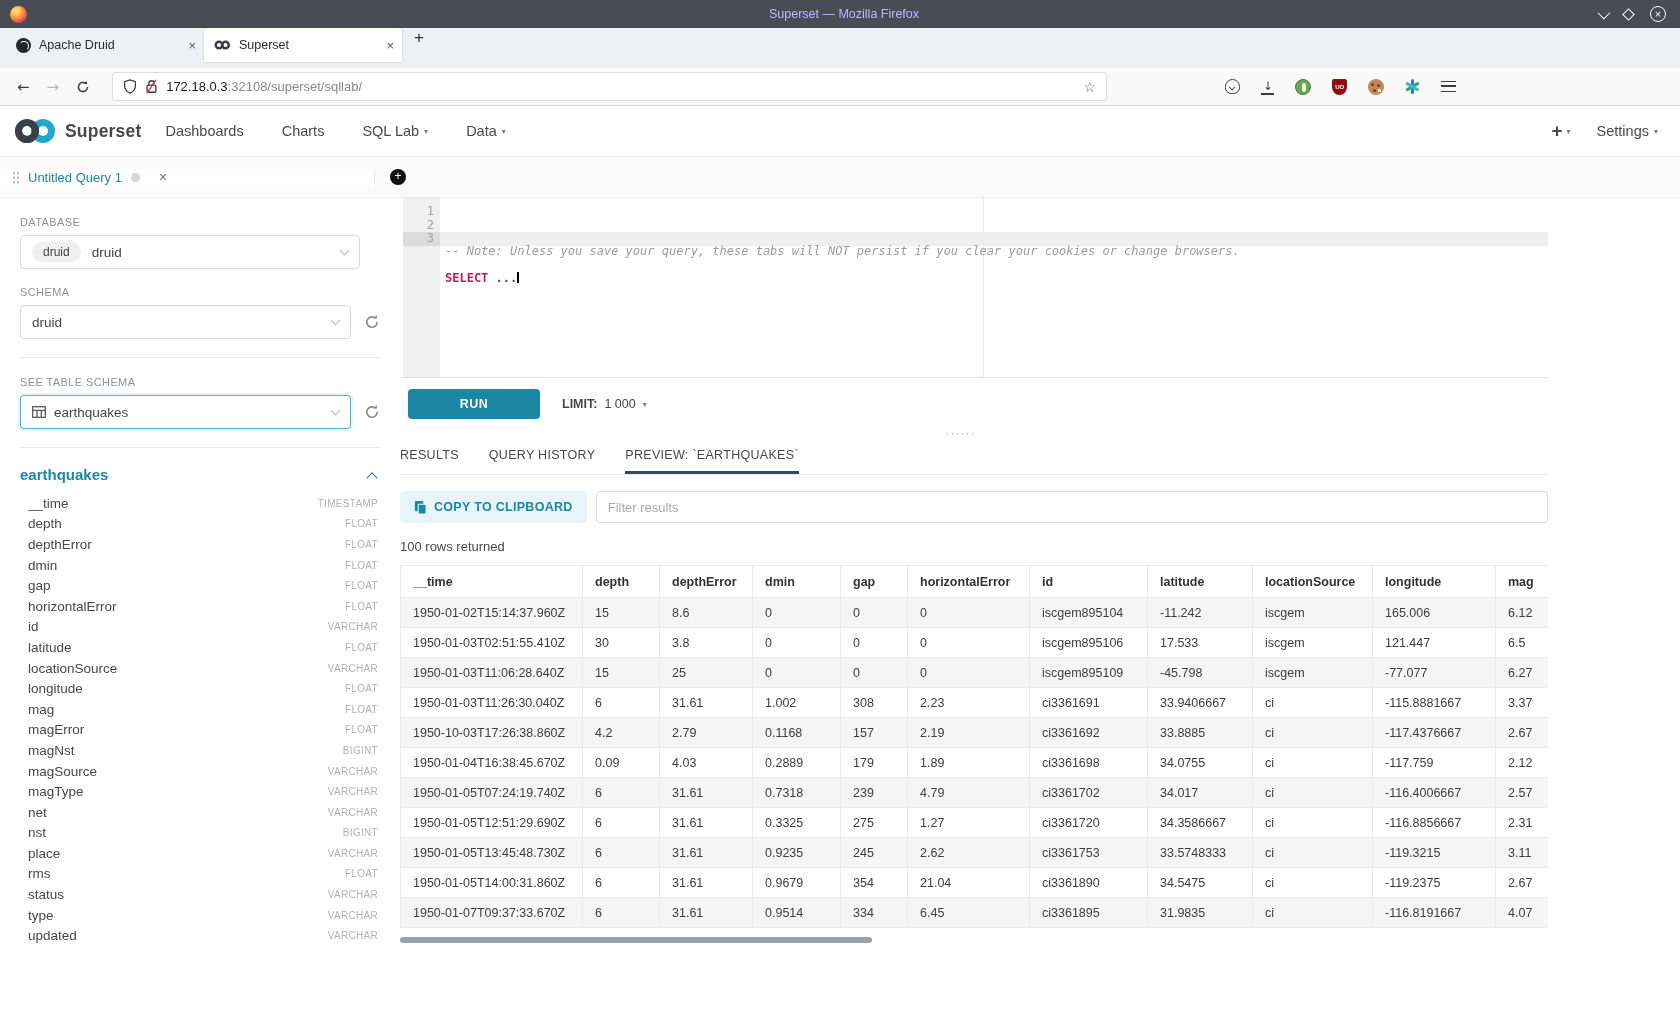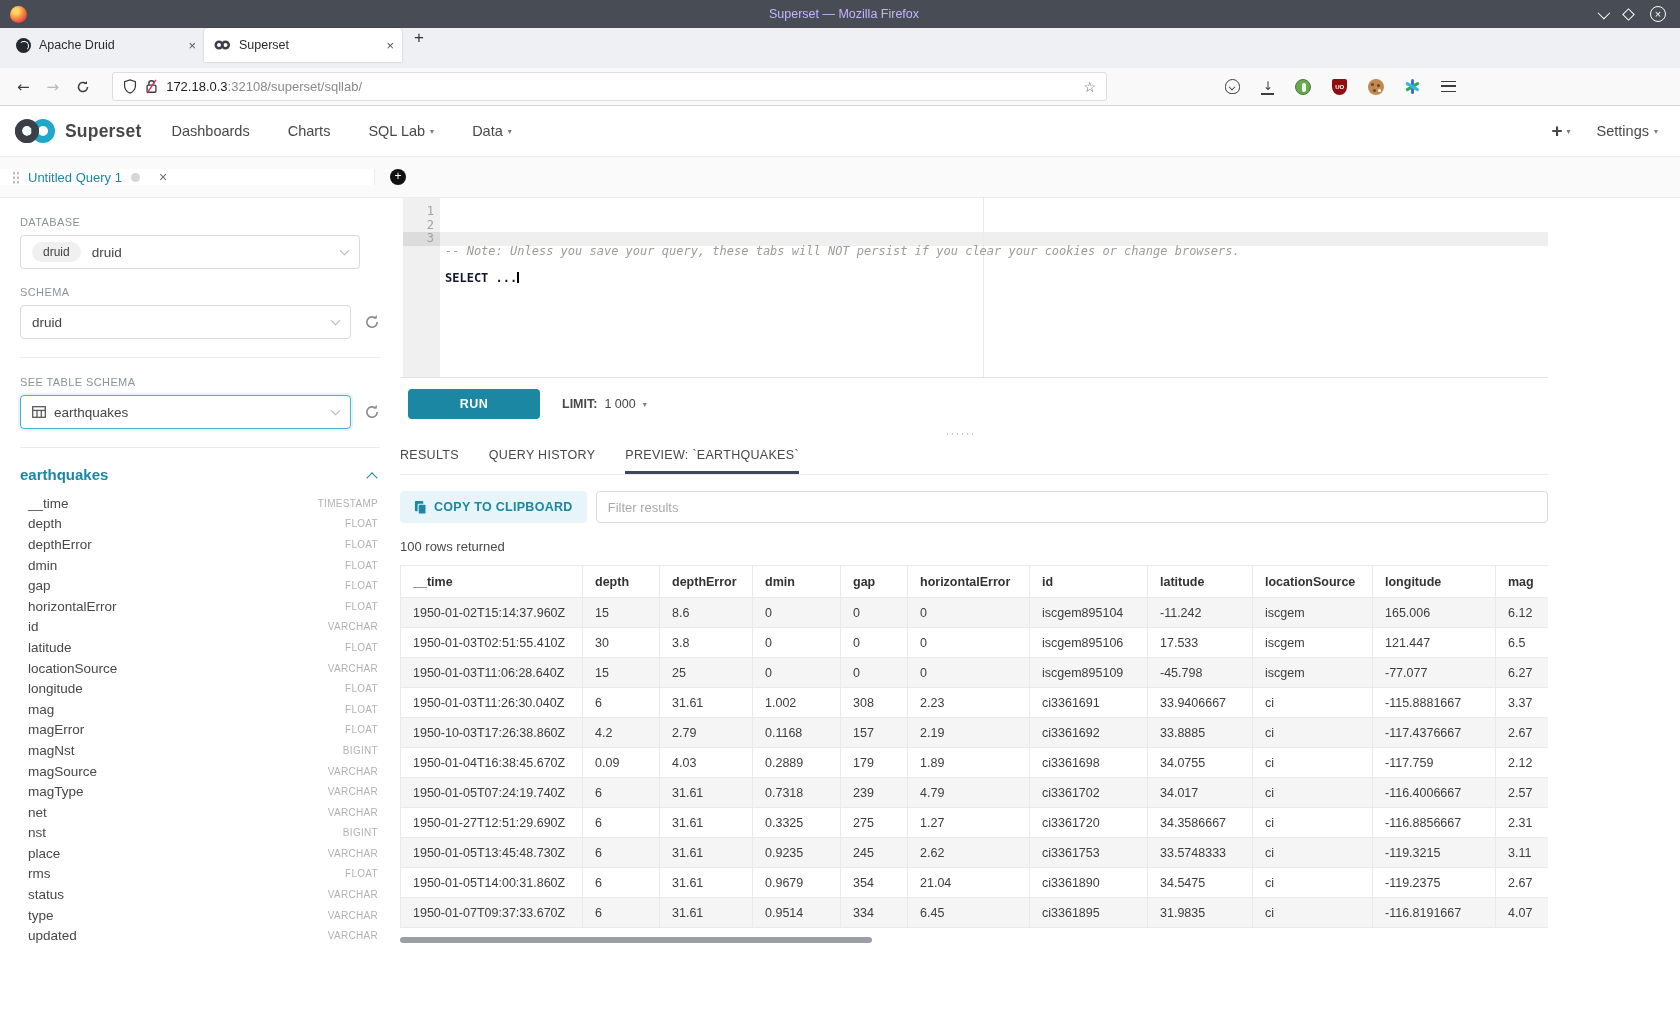--- a/index.html
+++ b/index.html
@@ -58,21 +58,21 @@
   .ic-asterisk i:nth-child(1){ background:#3b6fe0; }
   .ic-asterisk i:nth-child(2){ background:#31a852; transform:rotate(60deg); }
   .ic-asterisk i:nth-child(3){ background:#35b5e5; transform:rotate(120deg); }
   .ic-menu { width:15px; height:11px; border-top:1.8px solid #3c3c3c; border-bottom:1.8px solid #3c3c3c; position:relative; }
   .ic-menu::after { content:""; position:absolute; left:0; right:0; top:2.8px; height:1.8px; background:#3c3c3c; }
 
   
   .app-navbar { height:51px; display:flex; align-items:center; background:#fff; border-bottom:1px solid #ededed; }
   .brand { display:flex; align-items:center; gap:7px; margin-left:12px; }
   .brand-name { font-size:17.5px; font-weight:bold; color:#484848; letter-spacing:.2px; }
-  .nav-items { display:flex; align-items:center; gap:38px; margin-left:30px; }
+  .nav-items { display:flex; align-items:center; gap:38px; margin-left:24px; }
   .nav-item { font-size:14.5px; color:#484848; display:flex; align-items:center; gap:5px; }
   .caret { font-size:8px; color:#7c7c7c; font-family:"DejaVu Sans", sans-serif; }
   .nav-right { margin-left:auto; display:flex; align-items:center; gap:26px; padding-right:22px; }
   .plus-btn { font-size:19px; font-weight:bold; color:#484848; display:flex; align-items:center; gap:4px; }
   .settings { font-size:14.5px; color:#484848; display:flex; align-items:center; gap:5px; }
 
   
   .querytabs { height:41px; background:#fafafa; border-bottom:1px solid #ececec; display:flex; align-items:center; }
   .qtab { width:375px; background:#fff; border-right:1px solid #ececec; display:flex; align-items:center;
           padding:0 14px 0 12px; gap:9px; }
@@ -116,21 +116,21 @@
             font-family:"DejaVu Sans Mono", monospace; font-size:12px; }
   .gutter { position:absolute; left:3px; top:0; bottom:0; width:37px; background:#f0f0f0; }
   .gutter-num { height:13.5px; line-height:13.5px; text-align:right; padding-right:6px; color:#a6a29a; }
   .gutter-pad { height:7px; }
   .gutter-active { background:#dcdcdc; }
   .print-margin { position:absolute; left:583px; top:0; bottom:0; width:1px; background:#ebebeb; }
   .active-line-bg { position:absolute; left:40px; right:0; top:34px; height:13.5px; background:#efefef; }
   .code { position:absolute; left:40px; right:0; top:7px; }
   .code-line { height:13.5px; line-height:13.5px; white-space:pre; padding-left:5px; position:relative; z-index:1; }
   .tok-comment { color:#9d9d97; font-style:italic;margin-top:40px; }
-  .tok-sql { color:#0f172a; font-weight:bold; }
+  .tok-sql { color:#be185d; font-weight:bold; }
   .cursor { display:inline-block; width:1.5px; height:11px; background:#000; vertical-align:-1px; }
 
   
   .editor-actions { height:52px; display:flex; align-items:center; }
   .run-btn { width:132px; height:30px; margin-left:8px; background:#1b87a3; color:#fff; border:none;
              border-radius:4px; font-size:12.5px; font-weight:bold; letter-spacing:.4px;
              font-family:"Liberation Sans", sans-serif; }
   .limit { display:flex; align-items:center; gap:7px; margin-left:22px; font-size:12.5px; color:#484848; }
   .limit b { font-weight:bold; }
   .actions-right { margin-left:auto; display:flex; align-items:center; gap:10px; padding-right:2px; }
@@ -605,21 +605,21 @@
                   <td>0.7318</td>
                   <td>239</td>
                   <td>4.79</td>
                   <td>ci3361702</td>
                   <td>34.017</td>
                   <td>ci</td>
                   <td>-116.4006667</td>
                   <td>2.57</td>
                 </tr>
                 <tr>
-                  <td>1950-01-27T12:51:29.690Z</td>
+                  <td>1950-01-05T12:51:29.690Z</td>
                   <td>6</td>
                   <td>31.61</td>
                   <td>0.3325</td>
                   <td>275</td>
                   <td>1.27</td>
                   <td>ci3361720</td>
                   <td>34.3586667</td>
                   <td>ci</td>
                   <td>-116.8856667</td>
                   <td>2.31</td>

